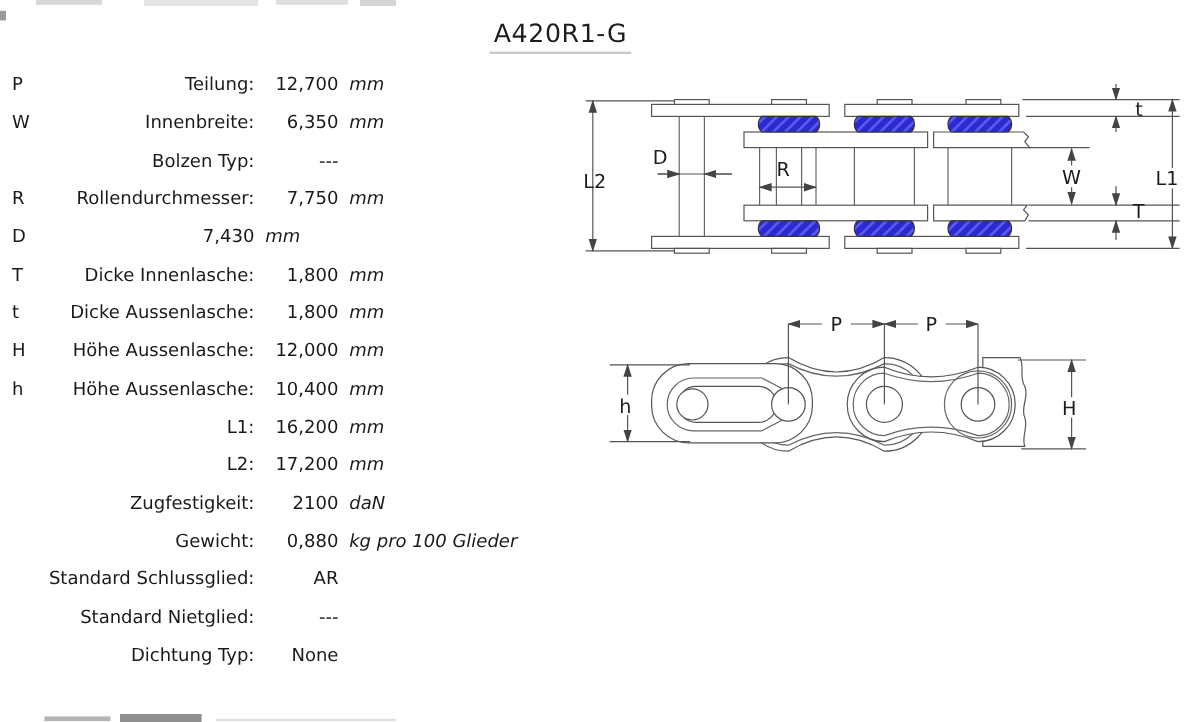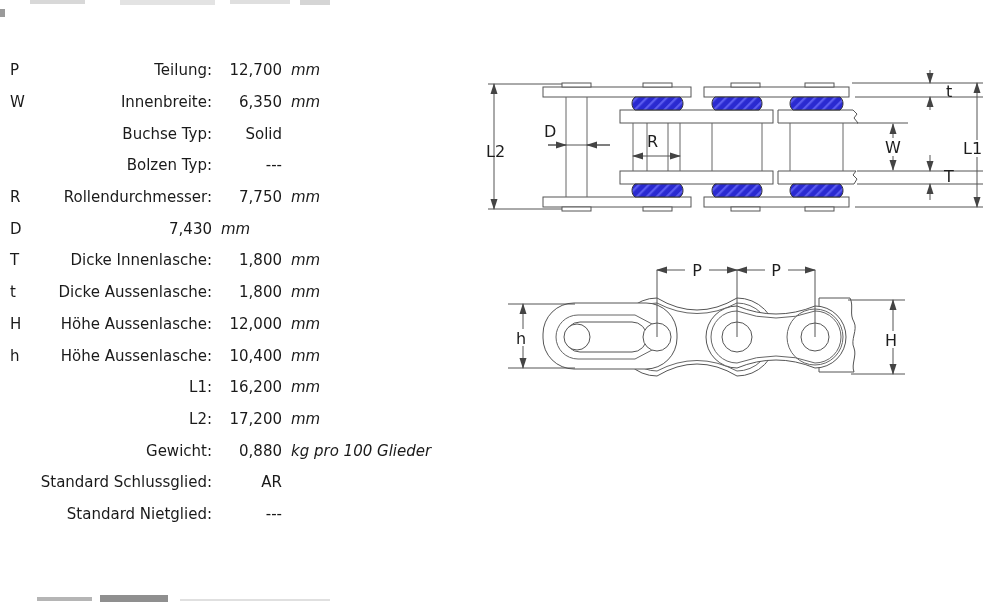--- a/index.html
+++ b/index.html
@@ -34,43 +34,40 @@
 
   <div class="artifact" style="left:0;top:9px;width:5px;height:8px;background:#9a9a9a;"></div>
   <div class="artifact" style="left:30px;top:0;width:55px;height:4px;"></div>
   <div class="artifact" style="left:120px;top:0;width:95px;height:5px;background:#e3e3e3;"></div>
   <div class="artifact" style="left:230px;top:0;width:60px;height:4px;background:#dfdfdf;"></div>
   <div class="artifact" style="left:300px;top:0;width:30px;height:5px;background:#d5d5d5;"></div>
   <div class="artifact" style="left:37px;top:597px;width:55px;height:4px;background:#b5b5b5;"></div>
   <div class="artifact" style="left:100px;top:595px;width:68px;height:7px;background:#8f8f8f;"></div>
   <div class="artifact" style="left:180px;top:599px;width:150px;height:2px;background:#e0e0e0;"></div>
 
+  <div class="title-wrap">
+    <span class="title">A420R1-G</span>
+  </div>
 
   <div class="spec-table">
 
   <div class="spec-row">
       <span class="spec-sym">P</span>
       <span class="spec-lbl">Teilung:</span>
       <span class="spec-val">12,700</span>
       <span class="spec-unit">mm</span>
     </div>
       <div class="spec-row">
       <span class="spec-sym">W</span>
       <span class="spec-lbl">Innenbreite:</span>
       <span class="spec-val">6,350</span>
       <span class="spec-unit">mm</span>
     </div>
       <div class="spec-row">
       <span class="spec-sym"></span>
-      <span class="spec-lbl">Buchse Typ:</span>
-      <span class="spec-val">Solid</span>
-      <span class="spec-unit"></span>
-    </div>
-      <div class="spec-row">
-      <span class="spec-sym"></span>
       <span class="spec-lbl">Bolzen Typ:</span>
       <span class="spec-val">---</span>
       <span class="spec-unit"></span>
     </div>
       <div class="spec-row">
       <span class="spec-sym">R</span>
       <span class="spec-lbl">Rollendurchmesser:</span>
       <span class="spec-val">7,750</span>
       <span class="spec-unit">mm</span>
     </div>
@@ -110,34 +107,46 @@
       <span class="spec-unit">mm</span>
     </div>
       <div class="spec-row">
       <span class="spec-sym"></span>
       <span class="spec-lbl">L2:</span>
       <span class="spec-val">17,200</span>
       <span class="spec-unit">mm</span>
     </div>
       <div class="spec-row">
       <span class="spec-sym"></span>
+      <span class="spec-lbl">Zugfestigkeit:</span>
+      <span class="spec-val">2100</span>
+      <span class="spec-unit">daN</span>
+    </div>
+      <div class="spec-row">
+      <span class="spec-sym"></span>
       <span class="spec-lbl">Gewicht:</span>
       <span class="spec-val">0,880</span>
       <span class="spec-unit">kg pro 100 Glieder</span>
     </div>
       <div class="spec-row">
       <span class="spec-sym"></span>
       <span class="spec-lbl">Standard Schlussglied:</span>
       <span class="spec-val">AR</span>
       <span class="spec-unit"></span>
     </div>
       <div class="spec-row">
       <span class="spec-sym"></span>
       <span class="spec-lbl">Standard Nietglied:</span>
       <span class="spec-val">---</span>
+      <span class="spec-unit"></span>
+    </div>
+      <div class="spec-row">
+      <span class="spec-sym"></span>
+      <span class="spec-lbl">Dichtung Typ:</span>
+      <span class="spec-val">None</span>
       <span class="spec-unit"></span>
     </div>
     </div>
 
   <svg class="drawing" style="left:485px;top:60px;" width="515" height="170" viewBox="0 0 515 170">
     <defs>
       <marker id="ar" markerUnits="userSpaceOnUse" markerWidth="11" markerHeight="9" refX="10" refY="4.5" orient="auto-start-reverse">
         <path d="M11,4.5 L0,1 L0,8 z" fill="#444"></path>
       </marker>
       <pattern id="hatch" width="7" height="7" patternUnits="userSpaceOnUse" patternTransform="rotate(45 0 0)">

